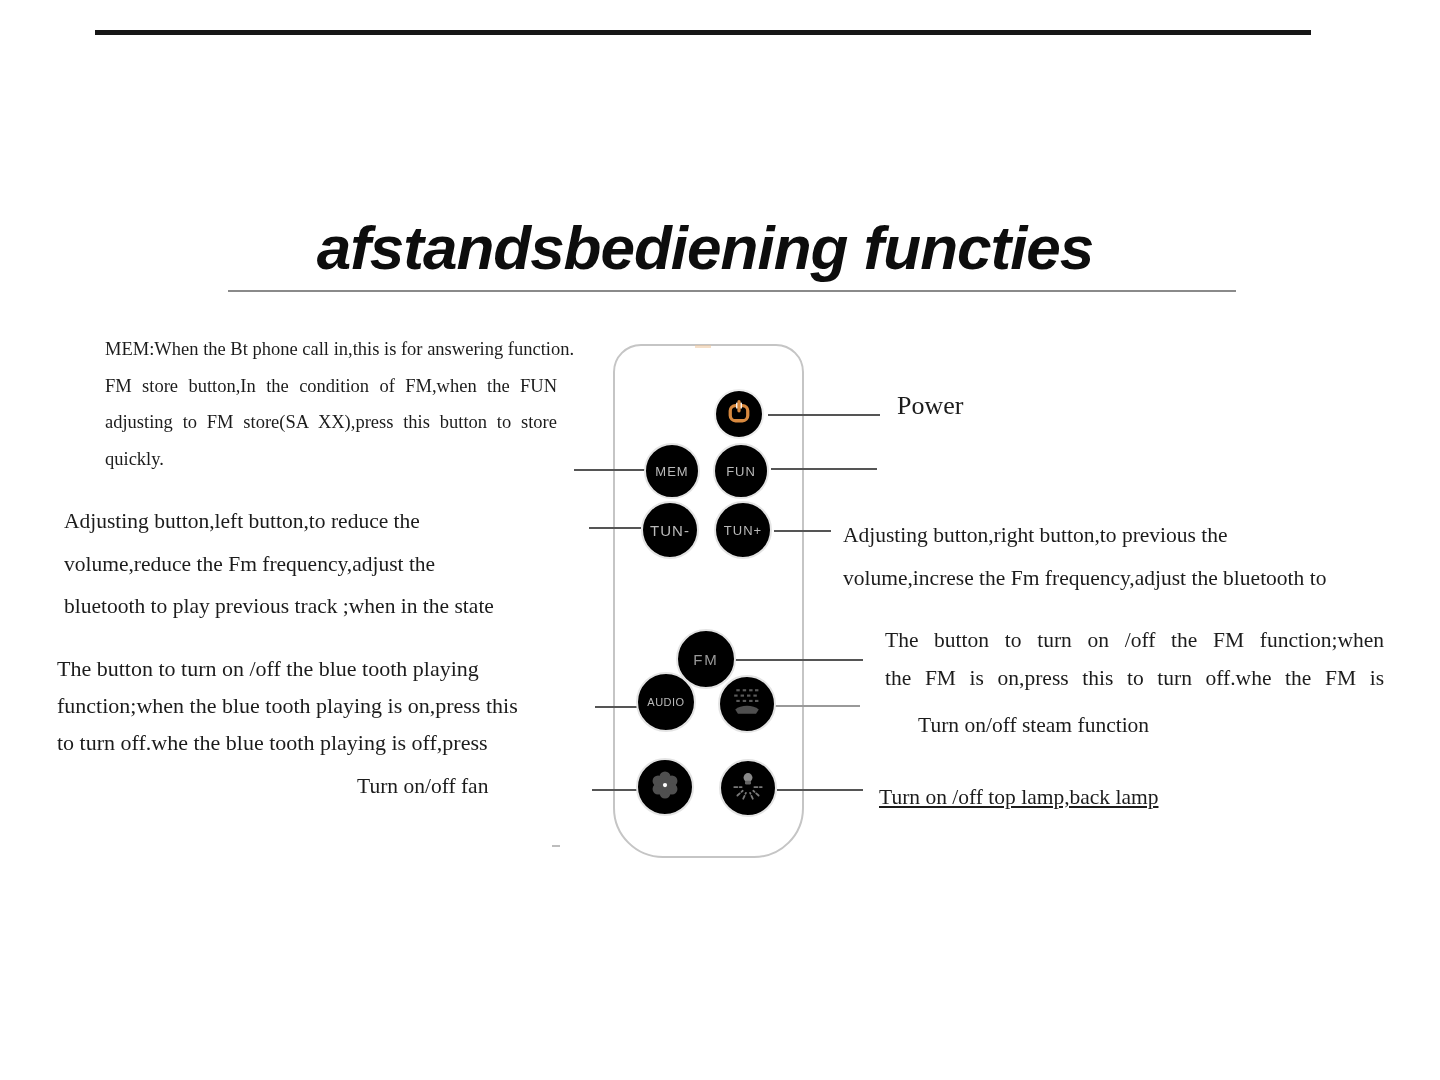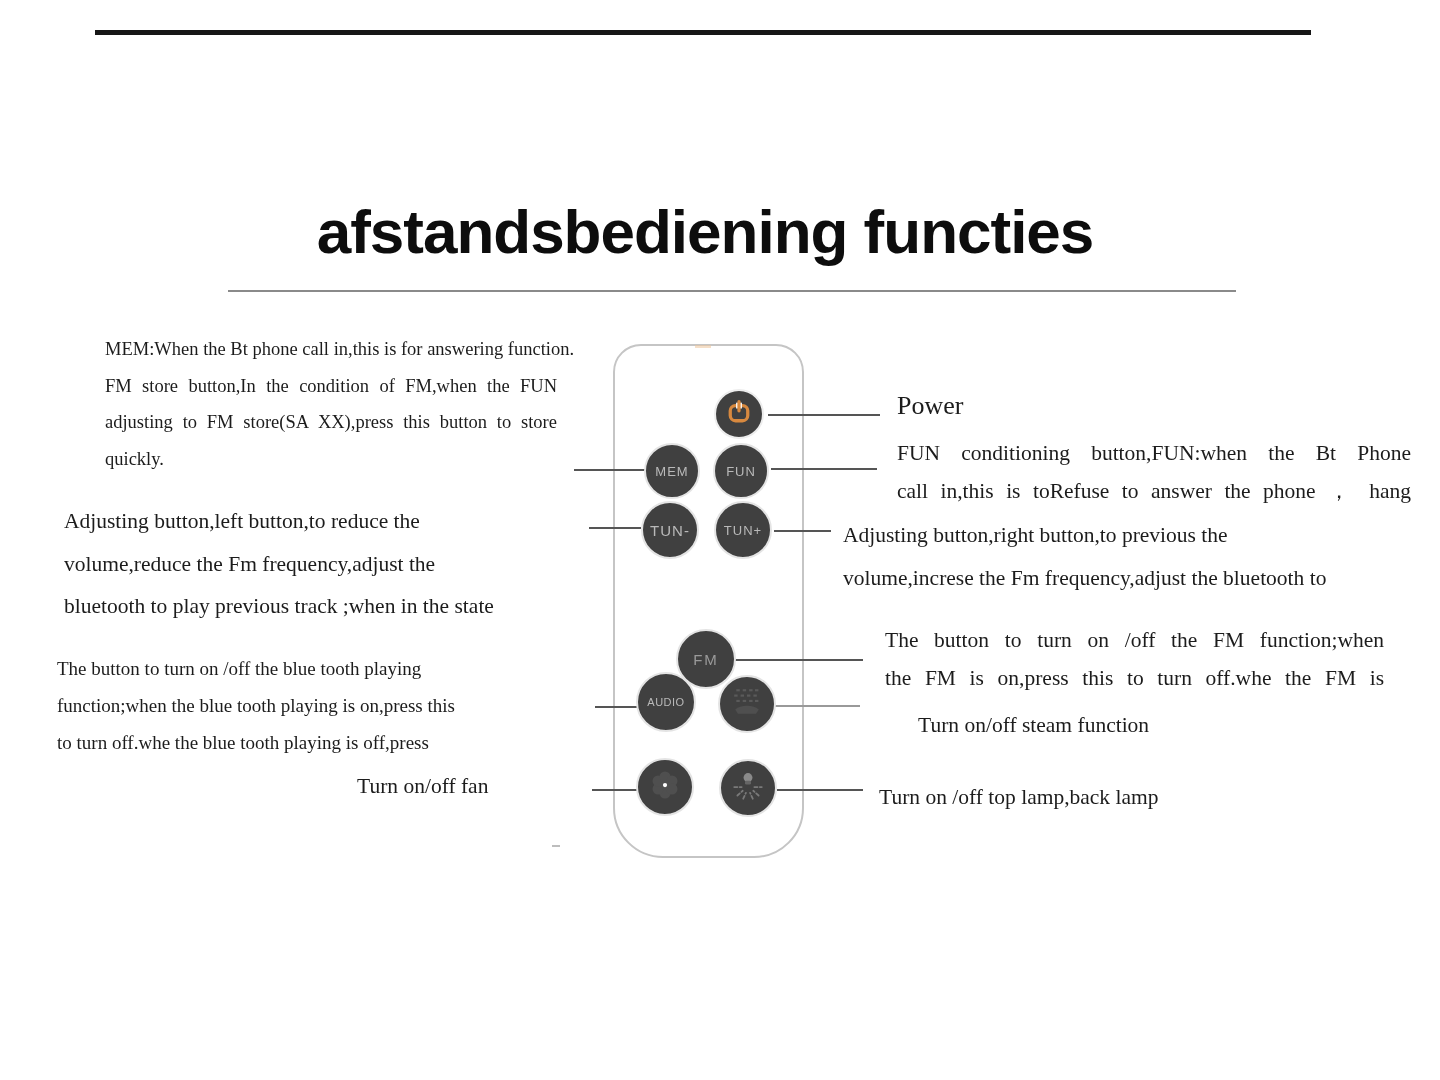--- a/index.html
+++ b/index.html
@@ -6,41 +6,41 @@
   .page{position:relative;width:1440px;height:1080px;background:#ffffff;overflow:hidden;
         font-family:"Liberation Serif",serif;color:#1c1c1c;}
   .rule{position:absolute;}
   .title{position:absolute;font-family:"Liberation Sans",sans-serif;font-weight:bold;
          font-size:62px;letter-spacing:-1px;color:#0d0d0d;text-align:center;}
   .para{position:absolute;}
   .line{white-space:nowrap;}
   .jl{text-align:justify;text-align-last:justify;white-space:normal;}
   .p1{font-size:18.5px;line-height:36.5px;}
   .p2{font-size:21.5px;line-height:42.5px;}
-  .p3{font-size:19px;line-height:37px;}
+  .p3{font-size:22px;line-height:37px;}
   .rblock{font-size:21.5px;}
   .lbl{position:absolute;font-size:21.5px;white-space:nowrap;}
   .remote{position:absolute;left:613px;top:344px;width:187px;height:510px;
           border:2px solid #c5c5c5;border-radius:28px 28px 50px 50px;background:#fff;}
-  .cbtn{position:absolute;border:2px solid #e4e4e4;border-radius:50%;background:#404040;
+  .cbtn{position:absolute;border:2px solid #e4e4e4;border-radius:50%;background:#000000;
         display:flex;align-items:center;justify-content:center;
         font-family:"Liberation Sans",sans-serif;color:#b9b9b9;letter-spacing:1px;}
   .cbtn.power{border-color:#ededed;}
   .cbtn.fm{color:#9a9a9a;}
   .connector{position:absolute;height:2px;background:#555555;}
   .connector.light{background:#999999;}
   .artifact{position:absolute;}
 </style>
 </head>
 <body>
 
 <div class="page">
 
   <div class="rule" style="left:95px;top:30px;width:1216px;height:5px;background:#161616;"></div>
-  <div class="title" style="left:165px;top:196px;width:1080px;">afstandsbediening functies</div>
+  <div class="title" style="left:165px;top:212px;width:1080px;font-style:italic;">afstandsbediening functies</div>
   <div class="rule" style="left:228px;top:290px;width:1008px;height:2px;background:#8a8a8a;"></div>
 
   <div class="para p2" style="left:64px;top:500px;width:510px;">
     <div class="line">Adjusting button,left button,to reduce the</div>
     <div class="line">volume,reduce the Fm frequency,adjust the</div>
     <div class="line">bluetooth to play previous track ;when in the state</div>
   </div>
 
   <div class="para p1 jl-wrap" style="left:105px;top:331px;width:452px;">
     <div class="line">MEM:When the Bt phone call in,this is for answering function.</div>
@@ -52,37 +52,33 @@
   <div class="para p3" style="left:57px;top:650px;width:530px;">
     <div class="line">The button to turn on /off the blue tooth playing</div>
     <div class="line">function;when the blue tooth playing is on,press this</div>
     <div class="line">to turn off.whe the blue tooth playing is off,press</div>
   </div>
 
   <div class="lbl" style="left:357px;top:774px;">Turn on/off fan</div>
 
   <div class="lbl" style="left:897px;top:391px;font-size:26px;">Power</div>
 
-  <div class="para rblock" style="left:897px;top:434px;width:514px;line-height:38px;">
-    <div class="jl">FUN conditioning button,FUN:when the Bt Phone</div>
-    <div class="jl">call in,this is toRefuse to answer the phone ， hang</div>
-  </div>
 
   <div class="para rblock" style="left:843px;top:514px;width:561px;line-height:43px;">
     <div class="line">Adjusting button,right button,to previous the</div>
     <div class="line">volume,increse the Fm frequency,adjust the bluetooth to</div>
   </div>
 
   <div class="para rblock" style="left:879px;top:621px;width:499px;line-height:38px;margin-left:6px;">
     <div class="jl">The button to turn on /off the FM function;when</div>
     <div class="jl">the FM is on,press this to turn off.whe the FM is</div>
   </div>
 
   <div class="lbl" style="left:886px;top:713px;margin-left:32px;">Turn on/off steam function</div>
-  <div class="lbl" style="left:879px;top:785px;">Turn on /off top lamp,back lamp</div>
+  <div class="lbl" style="left:879px;top:785px;text-decoration:underline;">Turn on /off top lamp,back lamp</div>
 
   <div class="remote"></div>
 
   <div class="connector" style="left:574px;top:469px;width:72px;"></div>
   <div class="connector" style="left:589px;top:527px;width:52px;"></div>
   <div class="connector" style="left:595px;top:706px;width:42px;"></div>
   <div class="connector" style="left:592px;top:789px;width:45px;"></div>
   <div class="connector" style="left:768px;top:414px;width:112px;"></div>
   <div class="connector" style="left:771px;top:468px;width:106px;"></div>
   <div class="connector" style="left:774px;top:530px;width:57px;"></div>

